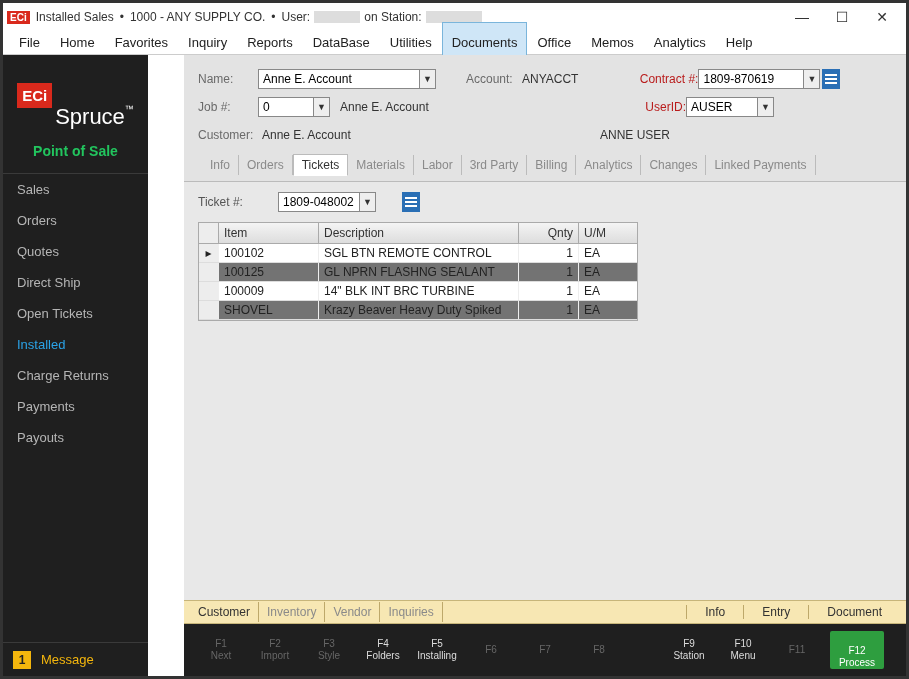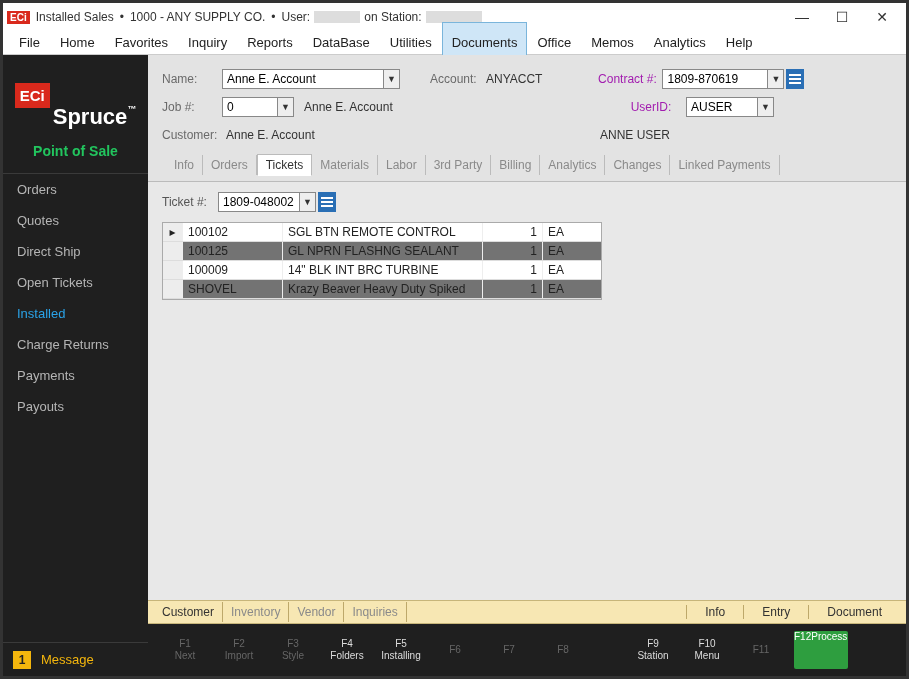--- a/index.html
+++ b/index.html
@@ -10,47 +10,47 @@
 .titlebar .title-mask { display:inline-block; background:#ddd; height:12px; vertical-align:middle; }
 .titlebar-spacer { flex: 1; }
 .winbtn { width: 40px; height: 28px; display: flex; align-items: center; justify-content: center; font-size: 14px; color: #333; }
 .menubar { height: 24px; background: #fff; display: flex; align-items: center; padding: 0 6px; font-size: 13px; color: #222; border-bottom: 1px solid #ccc; }
 .menubar .menuitem { padding: 2px 10px; }
 .menubar .menuitem.active { background: #cfe6f7; border: 1px solid #7ab5db; padding: 12px 9px; }
 .body-row { display: flex; height: calc(100% - 28px - 24px); }
 .sidebar { width: 145px; background: #1f1f1f; color: #bdbdbd; display: flex; flex-direction: column; font-size: 13px; }
 .logo-block { height: 80px; display: flex; align-items: center; justify-content: center; }
 .logo-eci { background: #d9291c; color: #fff; padding: 4px 5px; font-weight: bold; font-size: 15px; }
-.logo-spruce { color: #fff; font-size: 22px; margin-left: 3px; font-weight: 700; margin-top: 44px; }
+.logo-spruce { color: #fff; font-size: 22px; margin-left: 3px; font-weight: 400; margin-top: 44px; }
 .logo-tm { color: #fff; font-size: 9px; vertical-align: top; }
 .sidebar-title { text-align: center; color: #22c55e; font-weight: bold; font-size: 14px; padding: 8px 0 14px; }
 .sidebar-sep { border-top: 1px solid #3a3a3a; }
 .sidebar-item { padding: 8px 14px; color: #b5b5b5; cursor: pointer; }
 .sidebar-item.active { color: #2aa3e8; }
 .sidebar-spacer { flex: 1; }
 .msg-bar { display: flex; align-items: center; height: 34px; padding: 0 10px; border-top: 1px solid #3a3a3a; }
 .msg-badge { background: #f4b60d; color: #222; width: 18px; height: 18px; display: flex; align-items: center; justify-content: center; font-weight: bold; font-size: 12px; margin-right: 10px; }
 .msg-text { color: #f4b60d; font-size: 13px; }
-.main { flex: 1; display: flex; flex-direction: column; background: #e3e3e3; }
+.main { flex: 1; display: flex; flex-direction: column; background: #e3e3e3; margin-left: 36px; }
 .form-area { padding: 10px 14px 6px; font-size: 12px; color: #444; }
 .form-row { display: flex; align-items: center; height: 28px; }
 .form-label { width: 60px; color: #6a6a6a; text-align: left; }
-.form-label-r { width: 70px; color: #a21caf; text-align: center; }
+.form-label-r { width: 70px; color: #b91c1c; text-align: right; }
 .combo { display: inline-flex; align-items: center; border: 1px solid #888; background: #fff; height: 20px; }
 .combo-input { border: none; padding: 0 4px; font-size: 12px; height: 18px; outline: none; }
 .combo-btn { width: 16px; height: 18px; border-left: 1px solid #888; background: #eee; display: flex; align-items: center; justify-content: center; font-size: 9px; color: #333; }
 .list-icon { width: 18px; height: 20px; margin-left: 2px; background: #2a6fb5; display: flex; flex-direction: column; justify-content: center; gap: 2px; padding: 3px; }
 .list-icon span { height: 2px; background: #fff; }
 .static-val { color: #333; }
 .tabstrip { display: flex; align-items: flex-end; height: 22px; margin-top: 4px; padding-left: 4px; font-size: 12px; }
 .tab { padding: 3px 8px; color: #8a8a8a; border-right: 1px solid #bbb; }
 .tab.active { background: #fff; color: #333; border: 1px solid #bbb; border-bottom: 1px solid #fff; position: relative; top: 1px; }
 .tab-panel-wrap { background: #e3e3e3; flex: 1; display: flex; flex-direction: column; }
 .tab-panel { background: #fff; margin: 0 0 0 0; border-top: 1px solid #bbb; padding: 10px 14px; flex: 1; display: flex; flex-direction: column; background: #e8e8e8; }
-.ticket-row { display: flex; align-items: center; font-size: 12px; color: #555; margin-bottom: 10px; }
+.ticket-row { display: flex; align-items: center; font-size: 12px; color: #555; margin-bottom: 10px; gap: 24px; }
 .grid { background: #fff; border: 1px solid #aaa; font-size: 12px; width: 440px; }
 .grid-header { display: flex; background: linear-gradient(#f4f4f4,#ddd); border-bottom: 1px solid #aaa; }
 .grid-header div { padding: 3px 5px; border-right: 1px solid #aaa; color: #333; }
 .grid-row { display: flex; border-bottom: 1px solid #ddd; }
 .grid-row div { padding: 2px 5px; border-right: 1px solid #eee; color: #222; overflow: hidden; white-space: nowrap; }
 .col-handle { width: 20px; background: #ededed; border-right: 1px solid #aaa; display:flex; align-items:center; justify-content:center; }
 .col-item { width: 100px; }
 .col-desc { width: 200px; }
 .col-qty { width: 60px; text-align: right; }
 .col-um { width: 50px; }
@@ -58,21 +58,21 @@
 .bottom-tabs { height: 24px; background: #f7e7b3; border-top: 1px solid #c7b57a; border-bottom: 1px solid #c7b57a; display: flex; align-items: center; font-size: 12px; padding: 0 6px; }
 .bottom-tabs .btab { padding: 3px 8px; color: #8a8a8a; border-right: 1px solid #bda86a; }
 .bottom-tabs .btab.active { color: #333; }
 .bottom-tabs .spacer { flex: 1; }
 .bottom-tabs .rlink { padding: 0 18px; color: #333; border-left: 1px solid #bda86a; }
 .fkeys { height: 52px; background: #1f1f1f; display: flex; align-items: center; padding: 0 10px; }
 .fkey { width: 54px; text-align: center; font-size: 10px; color: #666; line-height: 12px; }
 .fkey.enabled { color: #ddd; }
 .fkey .fk-top { font-size: 10px; }
 .fkey .fk-bot { font-size: 10px; }
-.fkey.process { background: #2e9e3f; color: #fff; height: 38px; display: flex; flex-direction: row; justify-content: flex-start; border-radius: 2px; margin-left: 6px; }
+.fkey.process { background: #2e9e3f; color: #fff; height: 38px; display: flex; flex-direction: column; justify-content: flex-end; border-radius: 2px; margin-left: 6px; }
 .fkey-gap { width: 36px; }
 </style>
 </head>
 <body>
 
 <div class="titlebar">
   <span class="eci-badge">ECi</span>
   <span class="title-text">Installed Sales</span>
   <span style="margin:0 6px">•</span>
   <span class="title-text">1000 - ANY SUPPLY CO.</span>
@@ -104,20 +104,21 @@
 
 <div class="body-row">
   <div class="sidebar">
     <div class="logo-block">
       <span class="logo-eci">ECi</span>
         <span class="logo-spruce">Spruce<span class="logo-tm">™</span></span>
     </div>
     <div class="sidebar-title">Point of Sale</div>
     <div class="sidebar-sep"></div>
     <div id="sidebar-items">
+        <div class="sidebar-item">Sales</div>
         <div class="sidebar-item">Orders</div>
         <div class="sidebar-item">Quotes</div>
         <div class="sidebar-item">Direct Ship</div>
         <div class="sidebar-item">Open Tickets</div>
         <div class="sidebar-item active">Installed</div>
         <div class="sidebar-item">Charge Returns</div>
         <div class="sidebar-item">Payments</div>
         <div class="sidebar-item">Payouts</div>
       </div>
     <div class="sidebar-spacer"></div>
@@ -194,20 +195,27 @@
             <input class="combo-input" style="width: 80px;" value="1809-048002">
             <div class="combo-btn">▼</div>
           </div>
           <div class="list-icon">
               <span></span>
               <span></span>
               <span></span>
             </div>
         </div>
         <div class="grid">
+          <div class="grid-header">
+            <div class="col-handle"></div>
+            <div class="col-item">Item</div>
+            <div class="col-desc">Description</div>
+            <div class="col-qty">Qnty</div>
+            <div class="col-um" style="border-right:none">U/M</div>
+          </div>
           <div id="grid-body">
               <div class="grid-row">
                 <div class="col-handle">▸</div>
                 <div class="col-item">100102</div>
                 <div class="col-desc">SGL BTN REMOTE CONTROL</div>
                 <div class="col-qty">1</div>
                 <div class="col-um" style="border-right:none">EA</div>
               </div>
               <div class="grid-row alt">
                 <div class="col-handle"></div>

